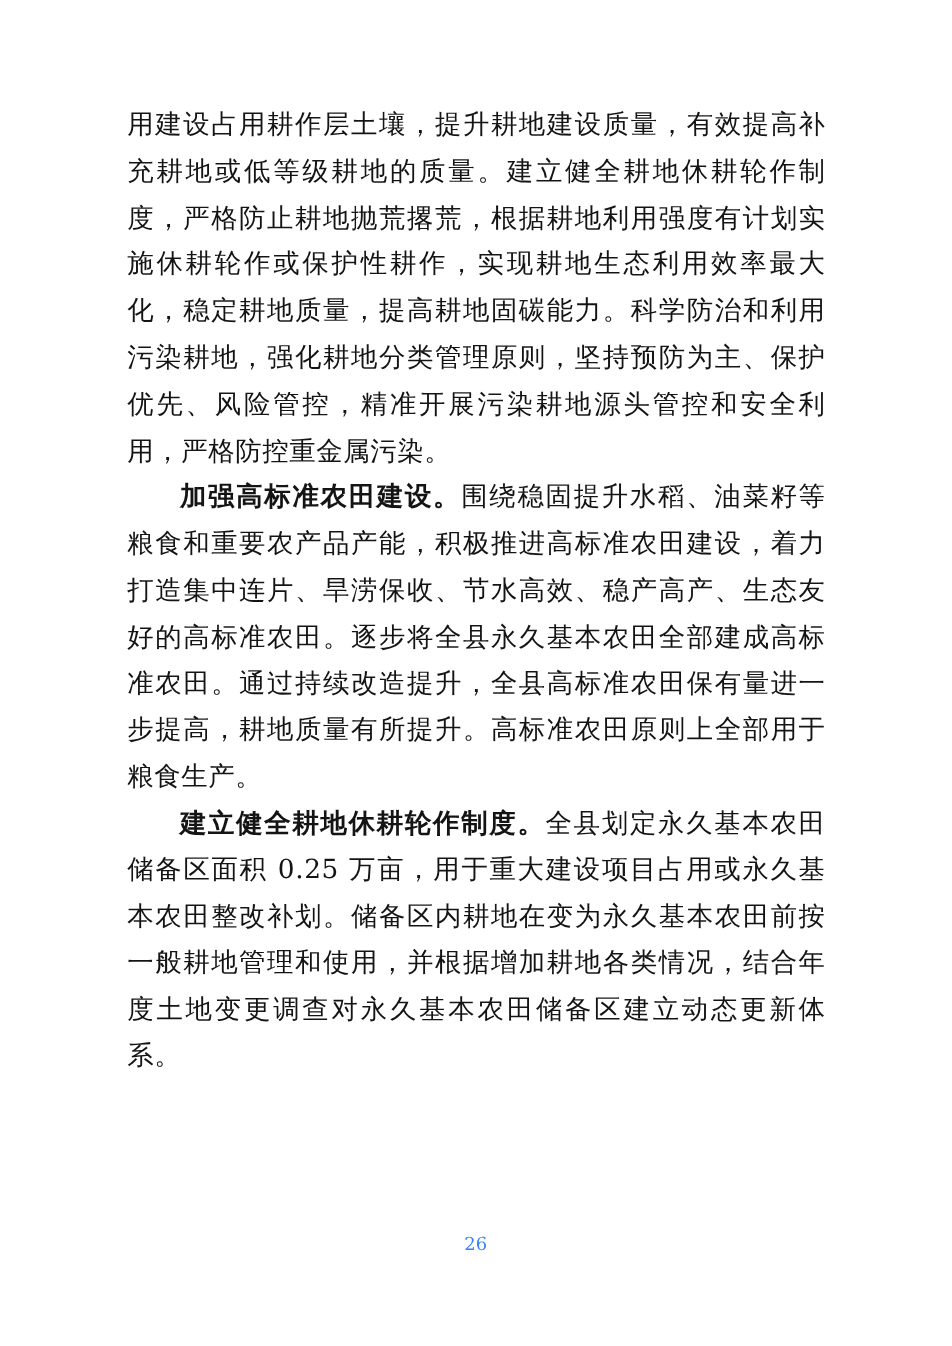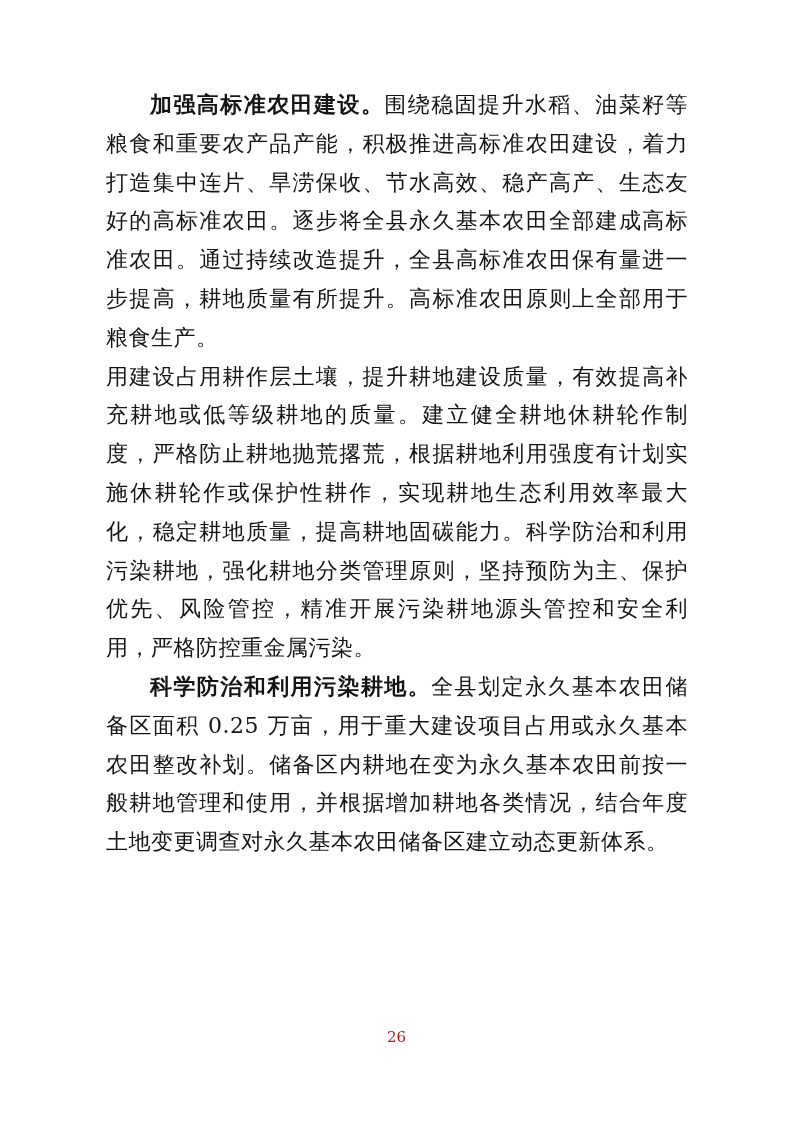--- a/index.html
+++ b/index.html
@@ -34,39 +34,39 @@
     font-weight: bold;
     font-family: "DejaVu Sans", "Liberation Sans", sans-serif;
   }
   .page-number {
     position: absolute;
     left: 0;
     top: 1028px;
     width: 100%;
     text-align: center;
     font-size: 15px;
-    color: #b91c1c;
+    color: #3b82f6;
     font-family: "DejaVu Serif", "Liberation Serif", serif;
   }
 </style>
 </head>
 <body>
 
 <div class="page">
   <div class="content">
 
-    <p class="para">
-      <span class="lead">加强高标准农田建设。</span><span>围绕稳固提升水稻、油菜籽等粮食和重要农产品产能，积极推进高标准农田建设，着力打造集中连片、旱涝保收、节水高效、稳产高产、生态友好的高标准农田。逐步将全县永久基本农田全部建成高标准农田。通过持续改造提升，全县高标准农田保有量进一步提高，耕地质量有所提升。高标准农田原则上全部用于粮食生产。</span>
-    </p>
-
     <p class="para no-indent">
       <span>用建设占用耕作层土壤，提升耕地建设质量，有效提高补充耕地或低等级耕地的质量。建立健全耕地休耕轮作制度，严格防止耕地抛荒撂荒，根据耕地利用强度有计划实施休耕轮作或保护性耕作，实现耕地生态利用效率最大化，稳定耕地质量，提高耕地固碳能力。科学防治和利用污染耕地，强化耕地分类管理原则，坚持预防为主、保护优先、风险管控，精准开展污染耕地源头管控和安全利用，严格防控重金属污染。</span>
     </p>
 
     <p class="para">
-      <span class="lead">科学防治和利用污染耕地。</span><span>全县划定永久基本农田储备区面积 0.25 万亩，用于重大建设项目占用或永久基本农田整改补划。储备区内耕地在变为永久基本农田前按一般耕地管理和使用，并根据增加耕地各类情况，结合年度土地变更调查对永久基本农田储备区建立动态更新体系。</span>
+      <span class="lead">加强高标准农田建设。</span><span>围绕稳固提升水稻、油菜籽等粮食和重要农产品产能，积极推进高标准农田建设，着力打造集中连片、旱涝保收、节水高效、稳产高产、生态友好的高标准农田。逐步将全县永久基本农田全部建成高标准农田。通过持续改造提升，全县高标准农田保有量进一步提高，耕地质量有所提升。高标准农田原则上全部用于粮食生产。</span>
+    </p>
+
+    <p class="para">
+      <span class="lead">建立健全耕地休耕轮作制度。</span><span>全县划定永久基本农田储备区面积 0.25 万亩，用于重大建设项目占用或永久基本农田整改补划。储备区内耕地在变为永久基本农田前按一般耕地管理和使用，并根据增加耕地各类情况，结合年度土地变更调查对永久基本农田储备区建立动态更新体系。</span>
     </p>
 
 
   </div>
 
   <div class="page-number">26</div>
 </div>
 
 </body></html>

